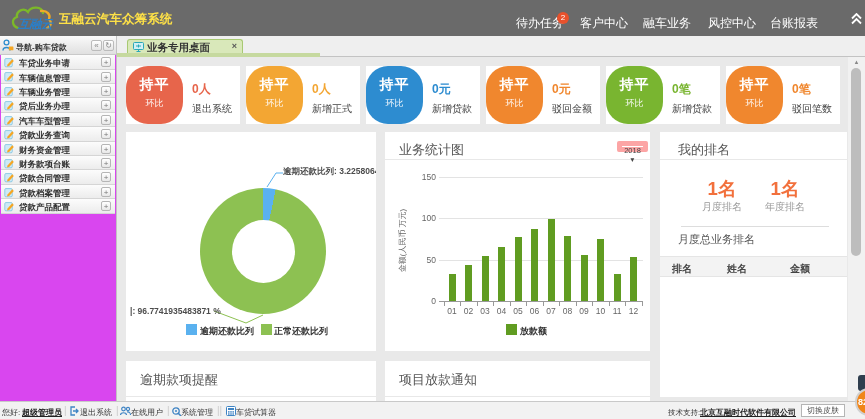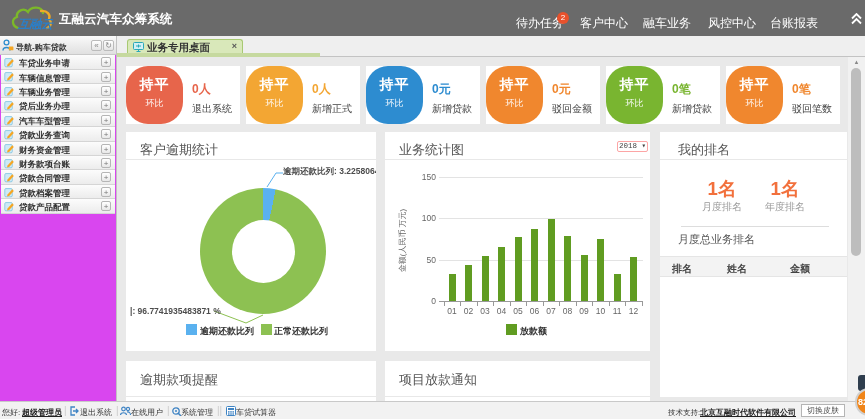--- a/index.html
+++ b/index.html
@@ -1,19 +1,19 @@
 <!DOCTYPE html>
 <html><head><meta charset="utf-8">
 <style>
 * { margin:0; padding:0; box-sizing:border-box; }
 html,body { width:865px; height:419px; overflow:hidden; font-family:"Liberation Sans",sans-serif; background:#e9e9e9; }
 #page { position:relative; width:865px; height:419px; overflow:hidden; }
 
 #hdr { position:absolute; left:0; top:0; width:865px; height:36px; background:#6a6a6a; }
-#hdr .title { position:absolute; left:59px; top:11px; color:#ffffff; font-size:12.5px; font-weight:bold; letter-spacing:0.1px; }
+#hdr .title { position:absolute; left:59px; top:11px; color:#fde047; font-size:12.5px; font-weight:bold; letter-spacing:0.1px; }
 .nav { position:absolute; top:15px; color:#fff; font-size:12px; }
 #badge { position:absolute; left:557px; top:12px; width:12px; height:12px; background:#e8512c; border-radius:50%; color:#fff; font-size:8px; text-align:center; line-height:12px; }
 
 #side { position:absolute; left:0; top:36px; width:117px; height:365px; background:#d946ef; border-right:1px solid #c3c3c3; }
 #shead { position:absolute; left:0; top:0; width:116px; height:19px; background:linear-gradient(#fafafa,#e0e0e0); border-bottom:1px solid #c9c9c9; }
 #shead .stxt { position:absolute; left:16px; top:5.5px; font-size:8px; font-weight:bold; color:#333; }
 .sbtn { position:absolute; top:4px; width:11px; height:11px; border:1px solid #bbb; border-radius:2px; background:linear-gradient(#fff,#e5e5e5); color:#888; font-size:8px; text-align:center; line-height:9px; }
 .mrow { position:absolute; left:1px; width:114px; height:14.4px; background:linear-gradient(#fcfcfc,#ececec); border-bottom:1px solid #d5d5d5; }
 .micon { position:absolute; left:3px; top:1.8px; width:11px; height:11px; }
 .mtxt { position:absolute; left:18px; top:3px; font-size:8.5px; font-weight:bold; color:#333; }
@@ -237,42 +237,39 @@
           <div class="c1">持平</div>
           <div class="c2">环比</div>
         </div>
     <div class="cinfo">
           <div class="cval" style="color:#f0872e;">0笔</div>
           <div class="clab">驳回笔数</div>
         </div>
   </div>
 
     <div class="panel" style="left:8px; top:74px; width:250px; height:219px; overflow:hidden;">
-      <div class="phead">
-          <div class="ptitle">客户逾期统计</div>
-        </div>
       <div class="abs" style="left:74px;top:56px;width:126px;height:126px;border-radius:50%;background:conic-gradient(#5ab1ef 0deg 11.6deg, #8dc152 11.6deg 360deg);"></div>
       <div class="abs" style="left:105.5px;top:87.5px;width:63px;height:63px;border-radius:50%;background:#fff;"></div>
       <svg class="abs" style="left:0;top:0;" width="250" height="219" viewBox="0 0 250 219">
         <path d="M141 55 L150 41 L157 41" fill="none" stroke="#5ab1ef" stroke-width="1"></path>
         <path d="M88 179 L120 191 L137 183" fill="none" stroke="#8dc152" stroke-width="1"></path>
       </svg>
       <div class="abs" style="left:157px;top:34px;width:200px;font-size:8.5px;font-weight:bold;color:#4d4d4d;white-space:nowrap;">逾期还款比列: 3.225806451612903 %</div>
       <div class="abs" style="left:4px;top:174px;font-size:8.5px;font-weight:bold;color:#4d4d4d;white-space:nowrap;">|: 96.7741935483871 %</div>
       <div class="abs" style="left:60px;top:192px;width:11px;height:11px;background:#5ab1ef;"></div>
       <div class="abs" style="left:74px;top:193px;font-size:9px;color:#333;font-weight:bold;">逾期还款比列</div>
       <div class="abs" style="left:135px;top:192px;width:11px;height:11px;background:#8dc152;"></div>
       <div class="abs" style="left:148px;top:193px;font-size:9px;color:#333;font-weight:bold;">正常还款比列</div>
     </div>
 
     <div class="panel" style="left:267px; top:74px; width:265px; height:219px;">
       <div class="phead">
           <div class="ptitle">业务统计图</div>
         </div>
-      <div class="abs" style="left:232px;top:8.5px;width:31px;height:11px;border:1px solid #fca5a5;border-radius:2px;background:#fff;font-size:7.5px;color:#444;text-align:center;line-height:9.5px;font-family:Liberation Mono, monospace;">2018 ▾</div>
+      <div class="abs" style="left:232px;top:8.5px;width:31px;height:11px;border:5px solid #fca5a5;border-radius:2px;background:#fff;font-size:7.5px;color:#444;text-align:center;line-height:9.5px;">2018 ▾</div>
       <div class="abs" style="left:-14px;top:103px;transform:rotate(-90deg);font-size:8px;color:#666;white-space:nowrap;">金额(人民币 万元)</div>
     </div>
     <div class="gline" style="top:118.6px;"></div>
       <div class="ylab" style="top:113.6px;">150</div>
       <div class="gline" style="top:160.1px;"></div>
       <div class="ylab" style="top:155.1px;">100</div>
       <div class="gline" style="top:201.6px;"></div>
       <div class="ylab" style="top:196.6px;">50</div>
       <div class="axline" style="top:243.0px;"></div>
       <div class="ylab" style="top:238.0px;">0</div>

